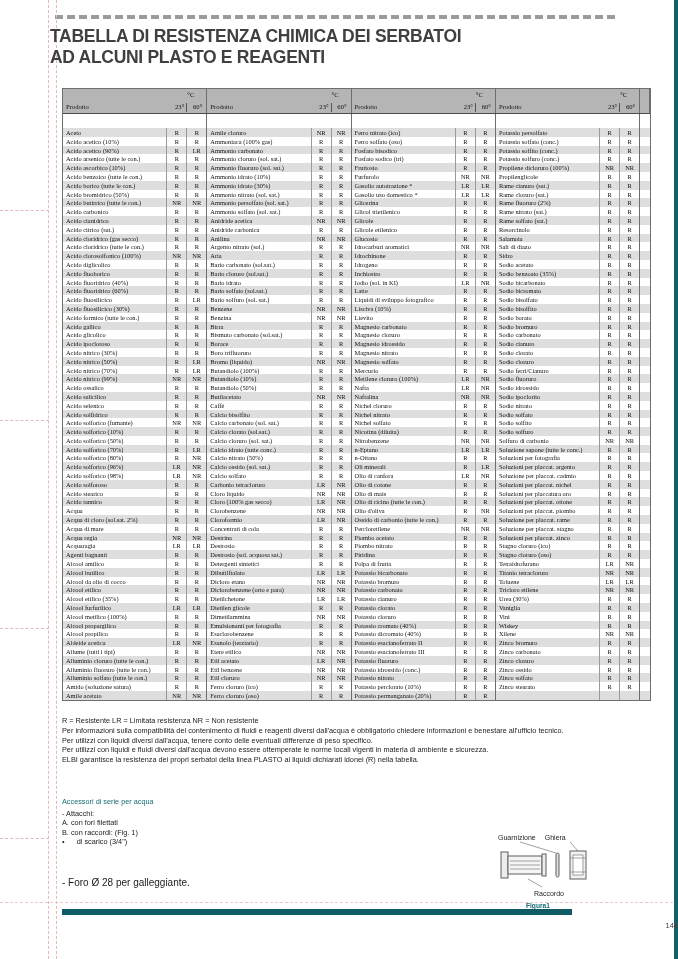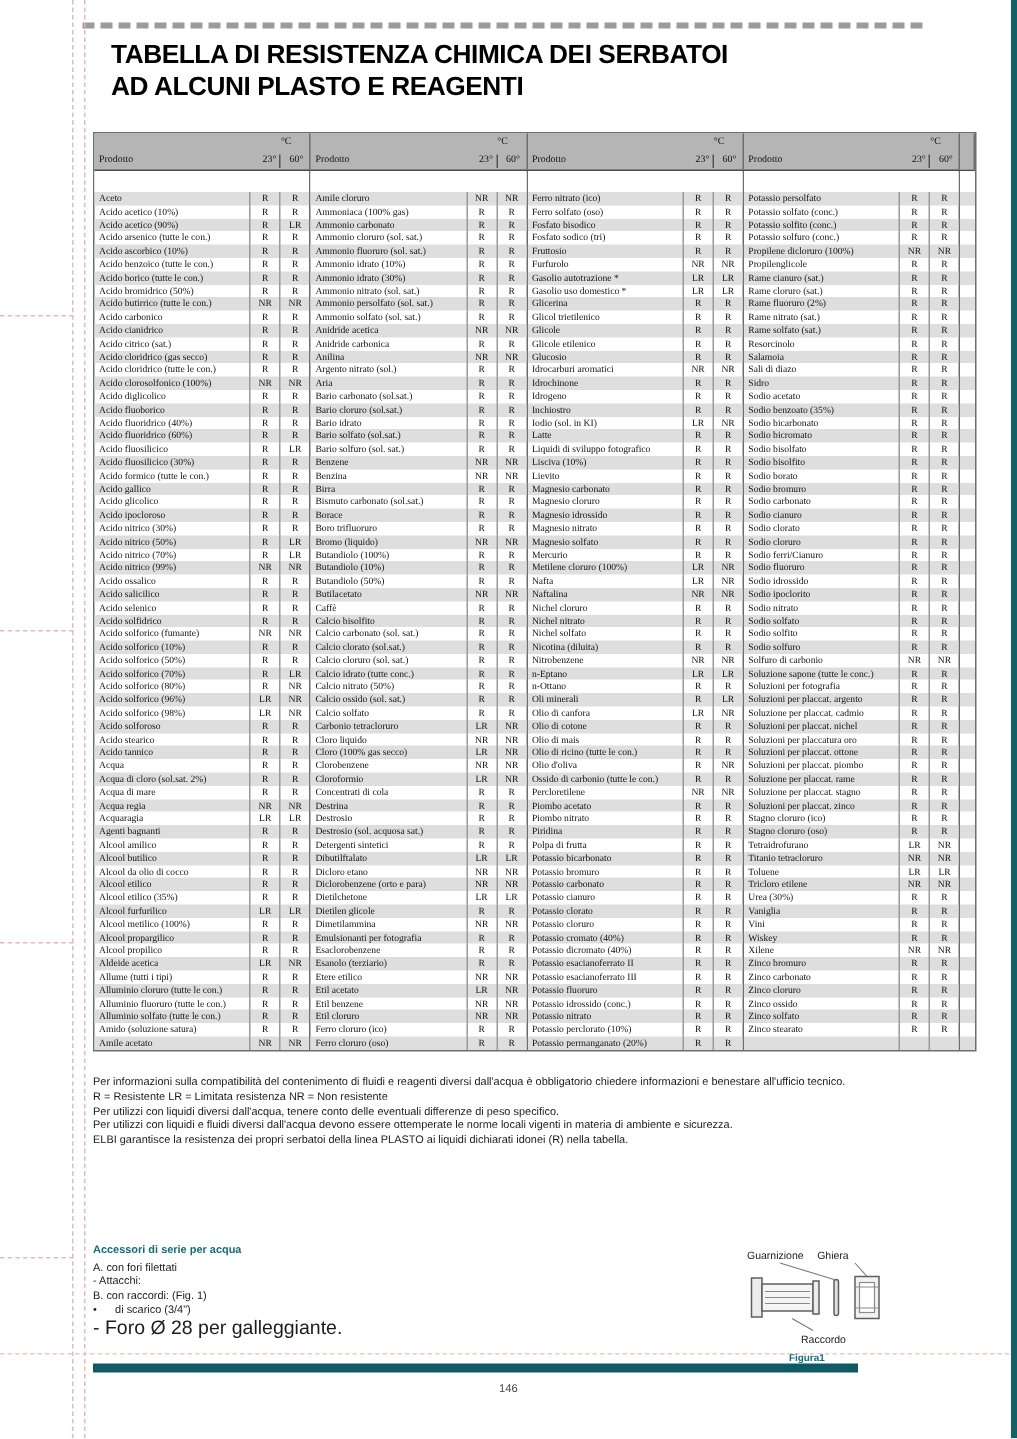--- a/index.html
+++ b/index.html
@@ -5,21 +5,21 @@
   html,body{margin:0;padding:0;background:#fff;}
   .page{position:relative;width:678px;height:959px;background:#ffffff;overflow:hidden;
         font-family:"Liberation Sans",sans-serif;}
   
   .vmark{position:absolute;top:0;bottom:0;width:0;border-left:1px dashed #e6b9b9;}
   .hmark{position:absolute;left:0;width:49px;height:0;border-top:1px dashed #e6b9b9;}
   .topmark{position:absolute;left:55px;top:15px;width:560px;height:0;border-top:4px dashed #9b9b9b;}
   .botmark{position:absolute;left:0;top:902px;width:678px;height:0;border-top:1px dashed #eccaca;}
   .right-edge{position:absolute;right:0;top:0;bottom:0;width:4px;background:#155f68;}
   
-  .doc-title{position:absolute;left:74px;top:26px;color:#000000;font-size:17.5px;
+  .doc-title{position:absolute;left:50px;top:26px;color:#404040;font-size:17.5px;
              font-weight:bold;line-height:21px;letter-spacing:-0.3px;}
   
   .tbl{position:absolute;left:62px;top:88px;width:587px;border:1px solid #6e6e6e;background:#fff;}
   .thead{display:grid;grid-template-columns:repeat(4,144.3px) 1fr;background:#b5b5b5;
          border-bottom:1px solid #4a4a4a;height:24px;}
   .hgroup{position:relative;border-right:1px solid #6e6e6e;
           font-family:"Liberation Serif",serif;font-size:6.6px;color:#111;}
   .hsliver{background:#b5b5b5;}
   .hprod{position:absolute;left:3px;bottom:3px;}
   .hdegc{position:absolute;right:12px;top:2px;}
@@ -32,31 +32,31 @@
   .tgap{height:14px;background:#fff;}
   .trow{display:flex;height:8.8px;line-height:9px;font-family:"Liberation Serif",serif;
         font-size:6.4px;color:#111;}
   .trow:nth-child(even){background:#dedede;}
   .pn{flex:1;padding-left:3px;white-space:nowrap;overflow:hidden;}
   .rt{width:19px;text-align:center;border-left:1px solid #9a9a9a;flex:none;}
   
   .fnotes{position:absolute;left:62px;top:716px;width:586px;font-size:7.3px;line-height:9.8px;color:#1c1c1c;}
   
   .acc{position:absolute;left:62px;top:797px;width:430px;font-size:7.3px;line-height:9.6px;color:#1c1c1c;}
-  .acc-head{color:#156b76;font-weight:bold;margin-bottom:2px;margin-top:31px;}
+  .acc-head{color:#156b76;font-weight:normal;margin-bottom:2px;}
   .acc-line{white-space:pre;}
-  .foro{position:absolute;left:62px;top:877px;font-size:13px;color:#1c1c1c;}
+  .foro{position:absolute;left:62px;top:877px;font-size:10px;color:#1c1c1c;}
   
   .fig{position:absolute;left:498px;top:834px;width:100px;}
   .fig-labels{font-size:7px;color:#1c1c1c;display:flex;gap:9px;}
   .fig-raccordo{position:absolute;left:36px;top:56px;font-size:7px;color:#1c1c1c;}
   .fig-caption{position:absolute;left:28px;top:68px;font-size:6.6px;font-weight:bold;color:#156b76;}
   
   .teal-bar{position:absolute;left:62px;top:909px;width:510px;height:6px;background:#0f5a64;}
-  .pageno{position:absolute;left:0;top:921px;width:678px;text-align:center;
+  .pageno{position:absolute;left:0;top:921px;width:678px;text-align:right;
           font-size:7.5px;color:#444;}
 </style>
 </head>
 <body>
 
 <div class="page">
 
   <div class="topmark"></div>
   <div class="vmark" style="left:48px;"></div>
   <div class="vmark" style="left:56px;"></div>
@@ -1482,31 +1482,31 @@
           <div class="trow"></div>
           <div class="trow"></div>
           <div class="trow"></div>
           <div class="trow"></div>
           <div class="trow"></div>
         </div>
     </div>
   </div>
 
   <div class="fnotes">
+    <div>R = Resistente LR = Limitata resistenza NR = Non resistente</div>
     <div>Per informazioni sulla compatibilità del contenimento di fluidi e reagenti diversi dall'acqua è obbligatorio chiedere informazioni e benestare all'ufficio tecnico.</div>
-    <div>R = Resistente LR = Limitata resistenza NR = Non resistente</div>
     <div>Per utilizzi con liquidi diversi dall'acqua, tenere conto delle eventuali differenze di peso specifico.</div>
     <div>Per utilizzi con liquidi e fluidi diversi dall'acqua devono essere ottemperate le norme locali vigenti in materia di ambiente e sicurezza.</div>
     <div>ELBI garantisce la resistenza dei propri serbatoi della linea PLASTO ai liquidi dichiarati idonei (R) nella tabella.</div>
   </div>
 
   <div class="acc">
     <div class="acc-head">Accessori di serie per acqua</div>
+    <div class="acc-line">- Attacchi:</div>
     <div class="acc-line">A. con fori filettati</div>
-    <div class="acc-line">- Attacchi:</div>
     <div class="acc-line">B. con raccordi: (Fig. 1)</div>
     <div class="acc-line">•      di scarico (3/4")</div>
   </div>
   <div class="foro">- Foro Ø 28 per galleggiante.</div>
 
   <div class="fig">
     <div class="fig-labels">
       <span>Guarnizione</span>
       <span>Ghiera</span>
     </div>

